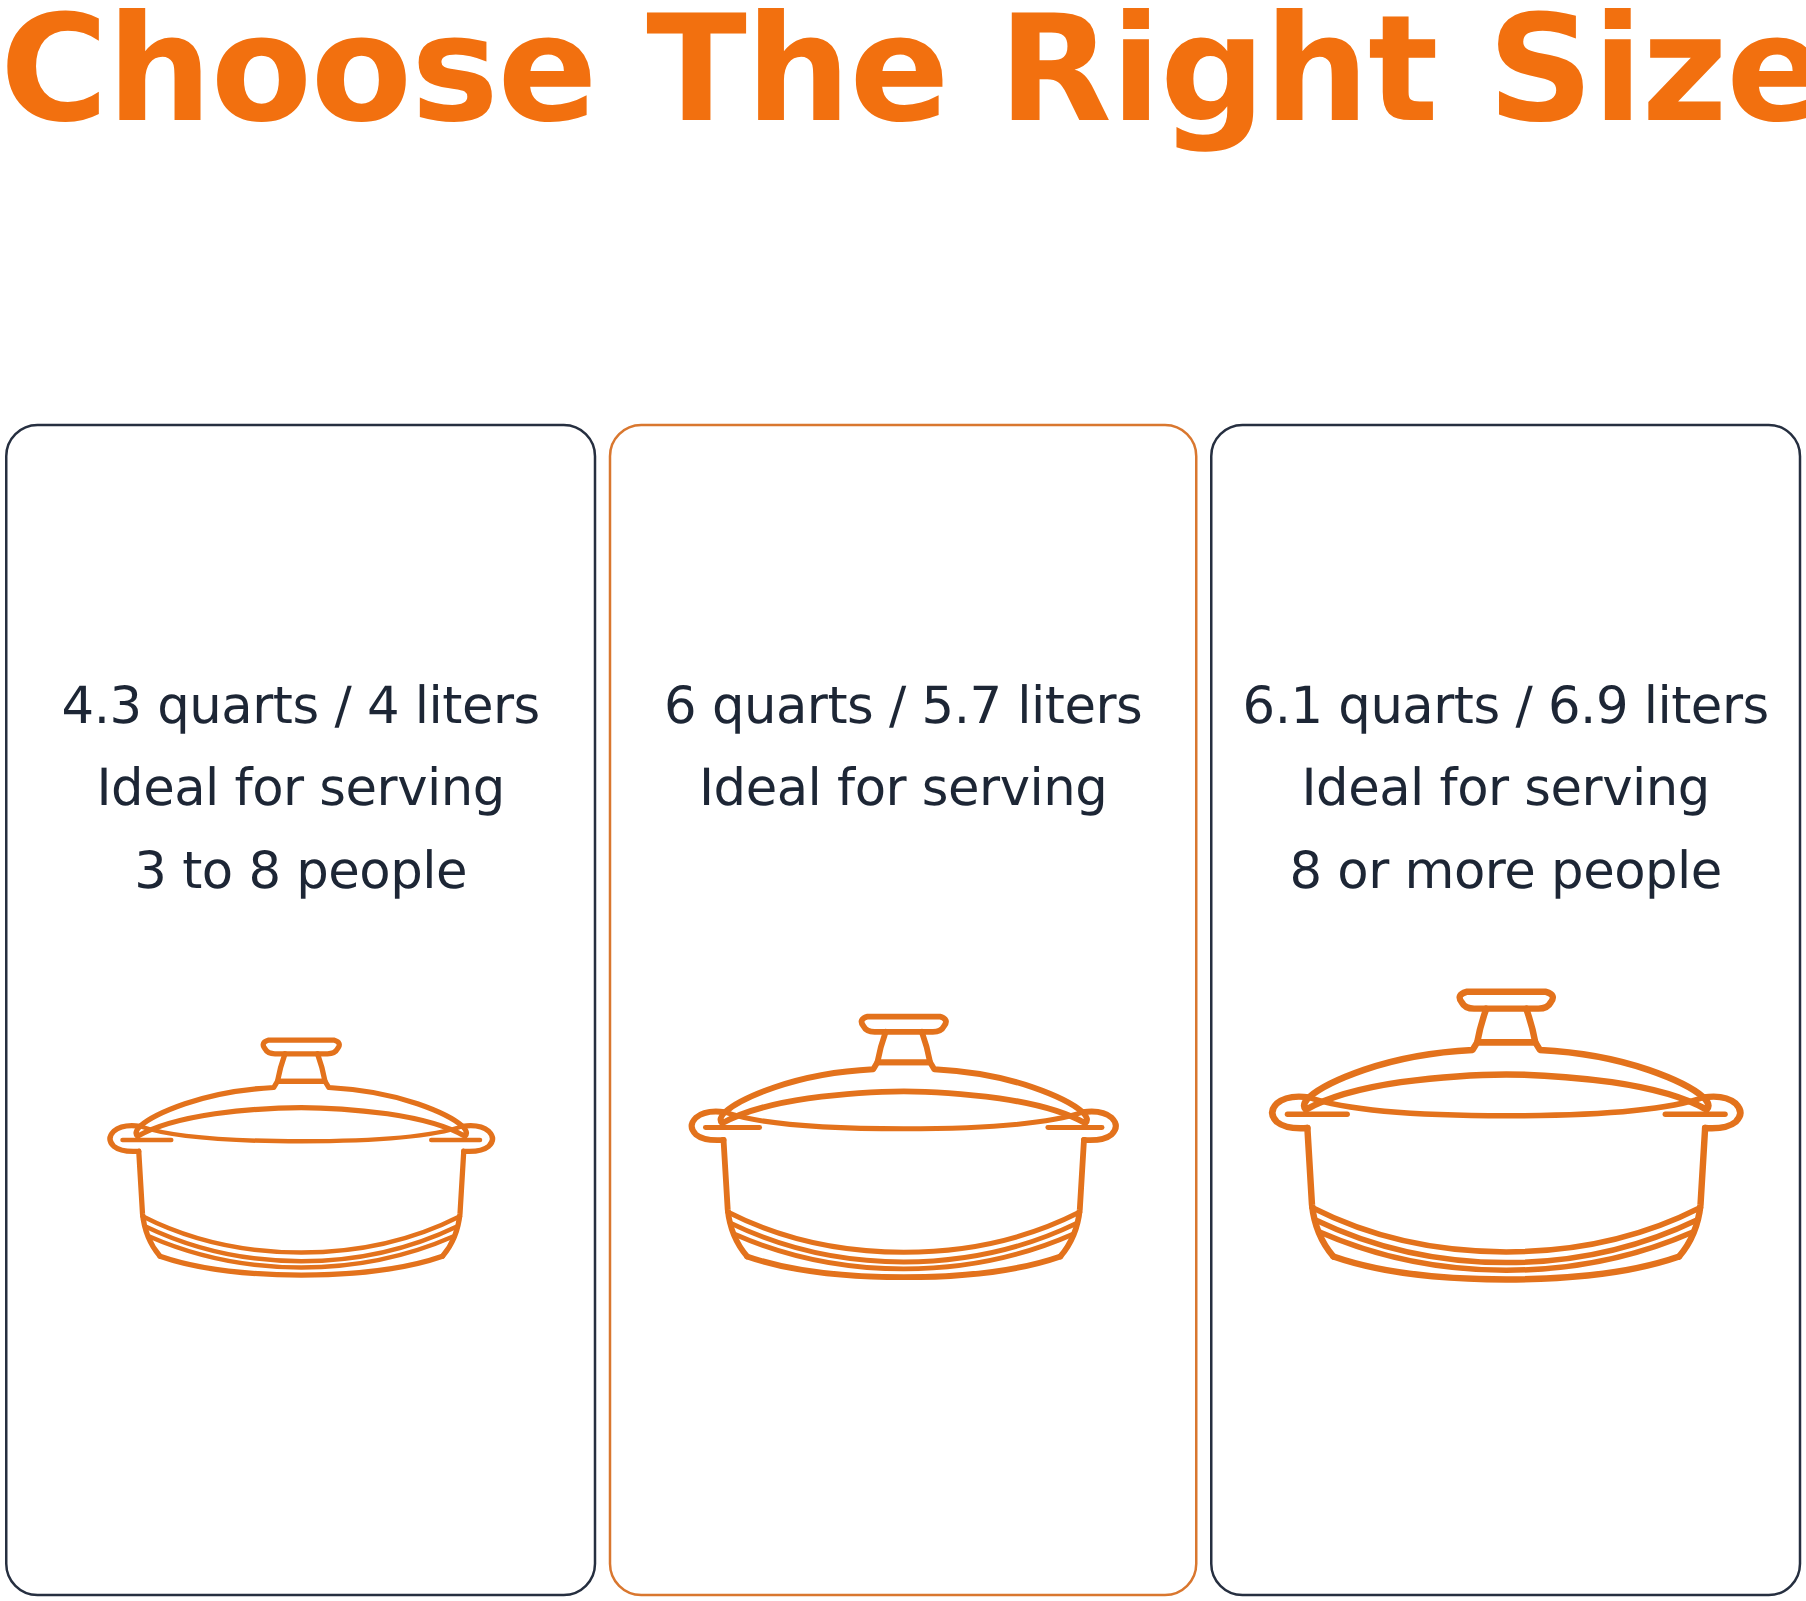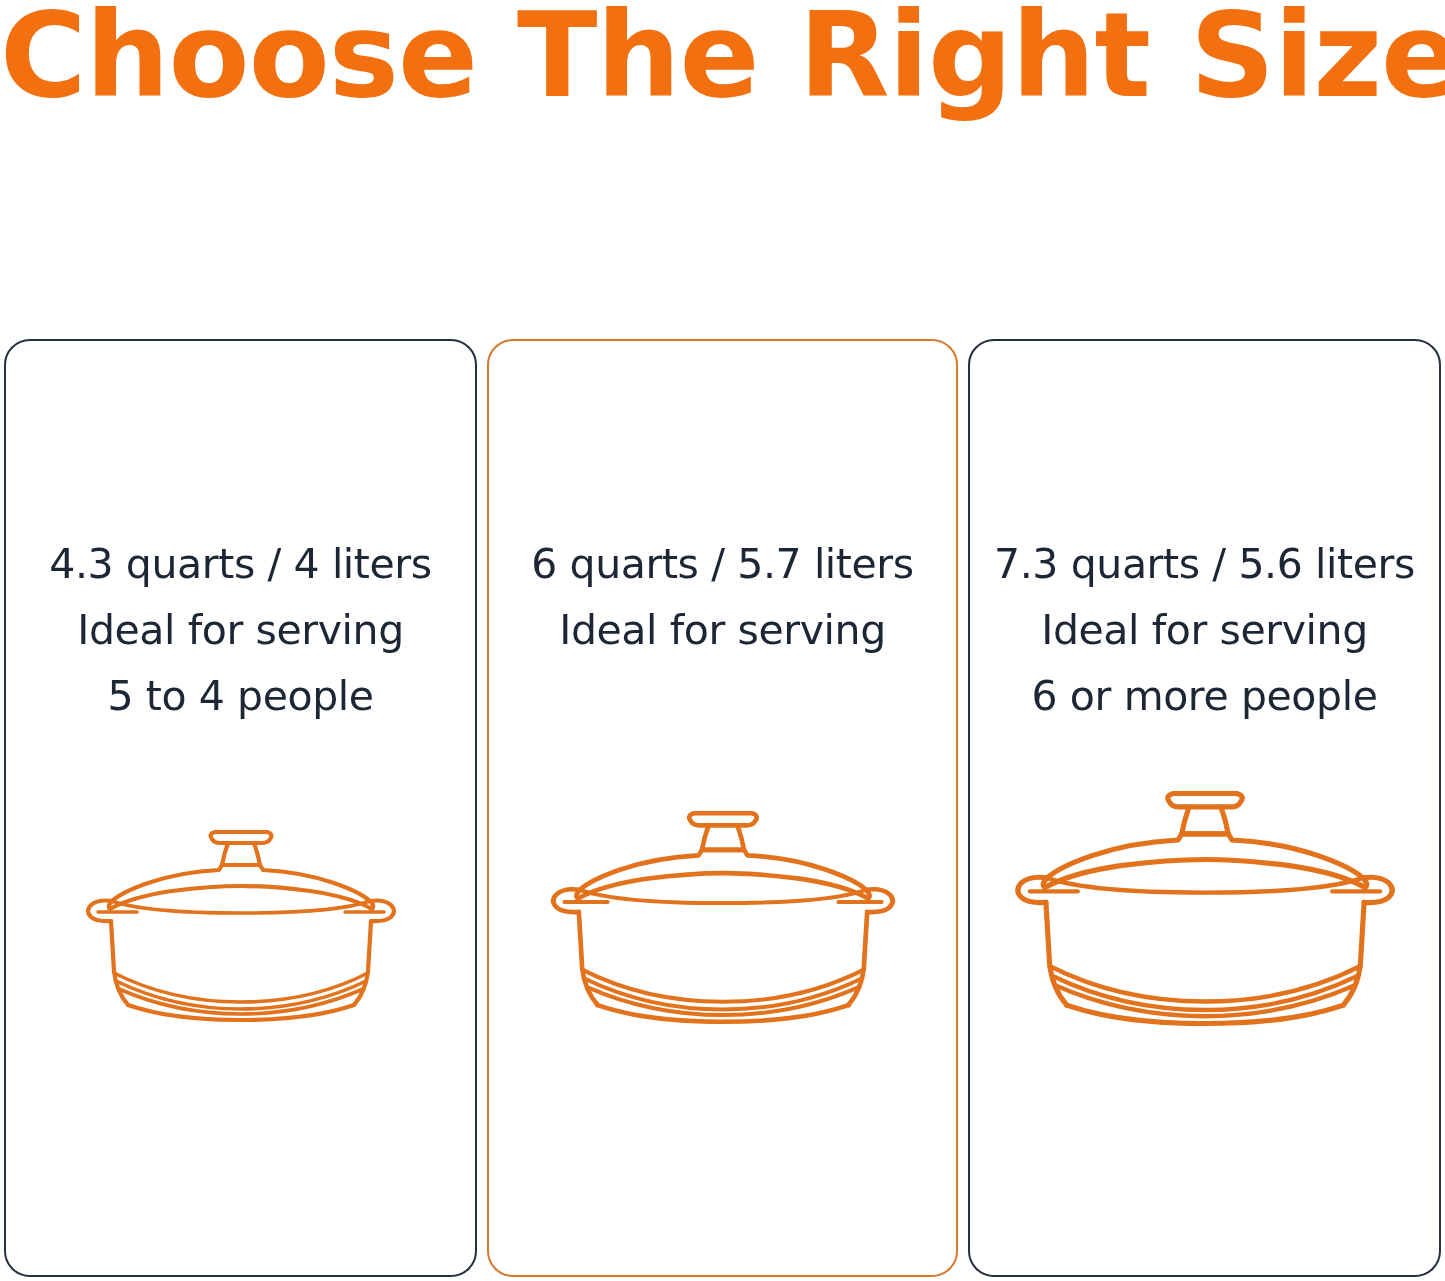--- a/index.html
+++ b/index.html
@@ -118,21 +118,21 @@
 <div id="page">
 
   <div id="page-title">Choose The Right Size</div>
 
   <div id="card-row">
 
     <div class="size-card">
       <div class="card-text">
         <span class="line">4.3 quarts / 4 liters</span>
         <span class="line">Ideal for serving</span>
-        <span class="line">5 to 4 people</span>
+        <span class="line">3 to 8 people</span>
       </div>
       <div class="pot-wrap s1">
         <svg class="pot-svg" width="330" height="210" viewBox="0 0 330 210">
           <g>
 
             <path class="stroke" d="M136 18 Q132 13 139 11 L191 11 Q198 13 194 18 Q192 22 186 22 L144 22 Q138 22 136 18 Z"></path>
 
             <path class="stroke" d="M152 22 Q148 33 146 44 L184 44 Q182 33 178 22"></path>
 
             <path class="stroke" d="M146 44 L143 49 Q104 51 72 62 Q46 71 36 80 Q31 85 34 88 Q55 76 96 70 Q135 65 165 65 Q195 65 234 70 Q275 76 296 88 Q299 85 294 80 Q284 71 258 62 Q226 51 187 49 L184 44 Z"></path>
@@ -181,23 +181,23 @@
             <path class="stroke-thin" d="M38 152 Q95 181 165 181 Q235 181 292 152"></path>
             <path class="stroke-thin" d="M40 160 Q98 188 165 188 Q232 188 290 160"></path>
             <path class="stroke-thin" d="M43 168 Q100 193 165 193 Q230 193 287 168"></path>
           </g>
         </svg>
       </div>
     </div>
 
     <div class="size-card">
       <div class="card-text">
-        <span class="line">7.3 quarts / 5.6 liters</span>
+        <span class="line">6.1 quarts / 6.9 liters</span>
         <span class="line">Ideal for serving</span>
-        <span class="line">6 or more people</span>
+        <span class="line">8 or more people</span>
       </div>
       <div class="pot-wrap s3">
         <svg class="pot-svg" width="404" height="257" viewBox="0 0 330 210">
           <g>
             <path class="stroke" d="M136 18 Q132 13 139 11 L191 11 Q198 13 194 18 Q192 22 186 22 L144 22 Q138 22 136 18 Z"></path>
             <path class="stroke" d="M152 22 Q148 33 146 44 L184 44 Q182 33 178 22"></path>
             <path class="stroke" d="M146 44 L143 49 Q104 51 72 62 Q46 71 36 80 Q31 85 34 88 Q55 76 96 70 Q135 65 165 65 Q195 65 234 70 Q275 76 296 88 Q299 85 294 80 Q284 71 258 62 Q226 51 187 49 L184 44 Z"></path>
             <path class="stroke-thin" d="M36 80 Q70 92 165 92 Q260 92 294 80"></path>
             <path class="stroke" d="M36 80 Q22 78 15 84 Q9 90 15 96 Q21 101 35 100"></path>
             <path class="stroke-thin" d="M22 91 L61 91"></path>

